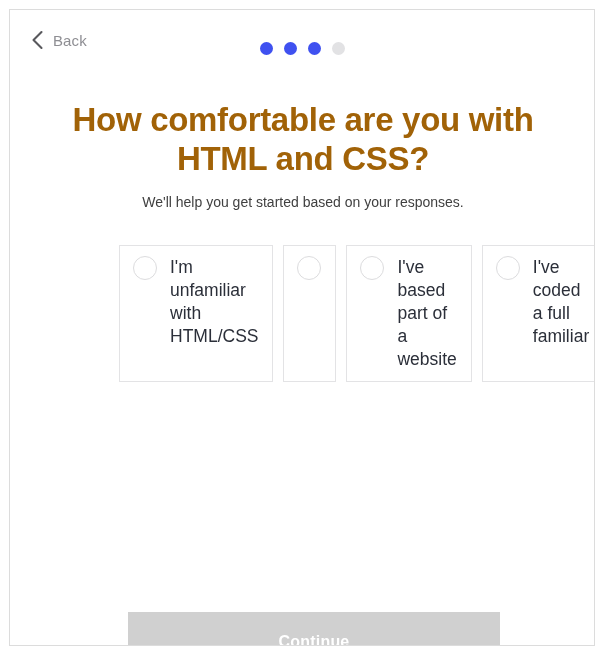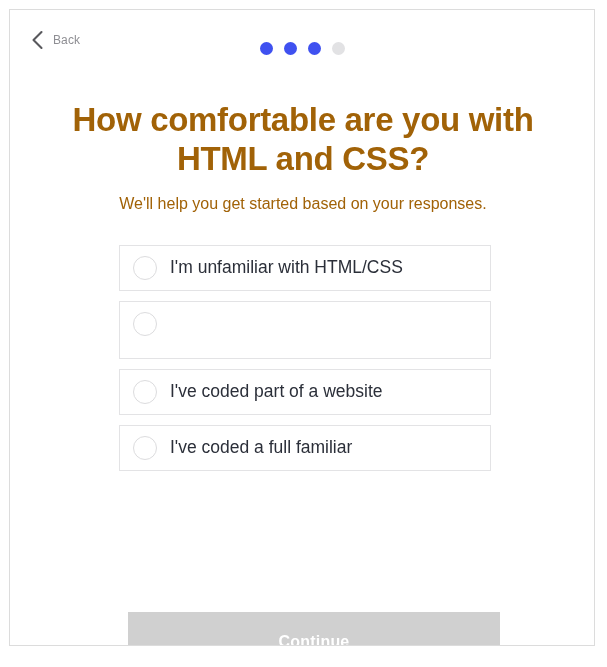--- a/index.html
+++ b/index.html
@@ -48,21 +48,21 @@
     user-select: none;
     padding: 3px 4px;
   }
   .back-chevron {
     display: block;
     width: 13px;
     height: 20px;
     flex: 0 0 auto;
   }
   .back-label {
-    font-size: 12px;
+    font-size: 15px;
     color: #8e8e93;
     letter-spacing: 0.1px;
     line-height: 1;
   }
 
   .progress-dots {
     position: absolute;
     left: 0;
     top: 32px;
     width: 100%;
@@ -93,33 +93,32 @@
     color: #a16207;
     letter-spacing: -0.3px;
   }
 
   .subhead {
     position: absolute;
     left: 28px;
     top: 167px;
     width: 530px;
     text-align: center;
-    font-size: 16px;
+    font-size: 14px;
     line-height: 22px;
-    color: #a16207;
+    color: #404040;
   }
 
   
   .options {
     position: absolute;
     left: 109px;
     top: 235px;
     width: 372px;
     display: flex;
-    flex-direction: column;
     gap: 10px;
   }
 
   .option {
     display: flex;
     align-items: flex-start;
     box-sizing: border-box;
     width: 372px;
     min-height: 44px;
     padding: 10px 14px 10px 13px;
@@ -201,21 +200,21 @@
       <span class="radio"></span>
       <span class="option-label">I'm unfamiliar with HTML/CSS</span>
     </div>
 
     <div class="option tall">
       <span class="radio"></span>
     </div>
 
     <div class="option">
       <span class="radio"></span>
-      <span class="option-label">I've coded part of a website</span>
+      <span class="option-label">I've based part of a website</span>
     </div>
 
     <div class="option">
       <span class="radio"></span>
       <span class="option-label">I've coded a full familiar</span>
     </div>
 
   </div>
 
   <button class="continue-button" disabled="">Continue</button>

